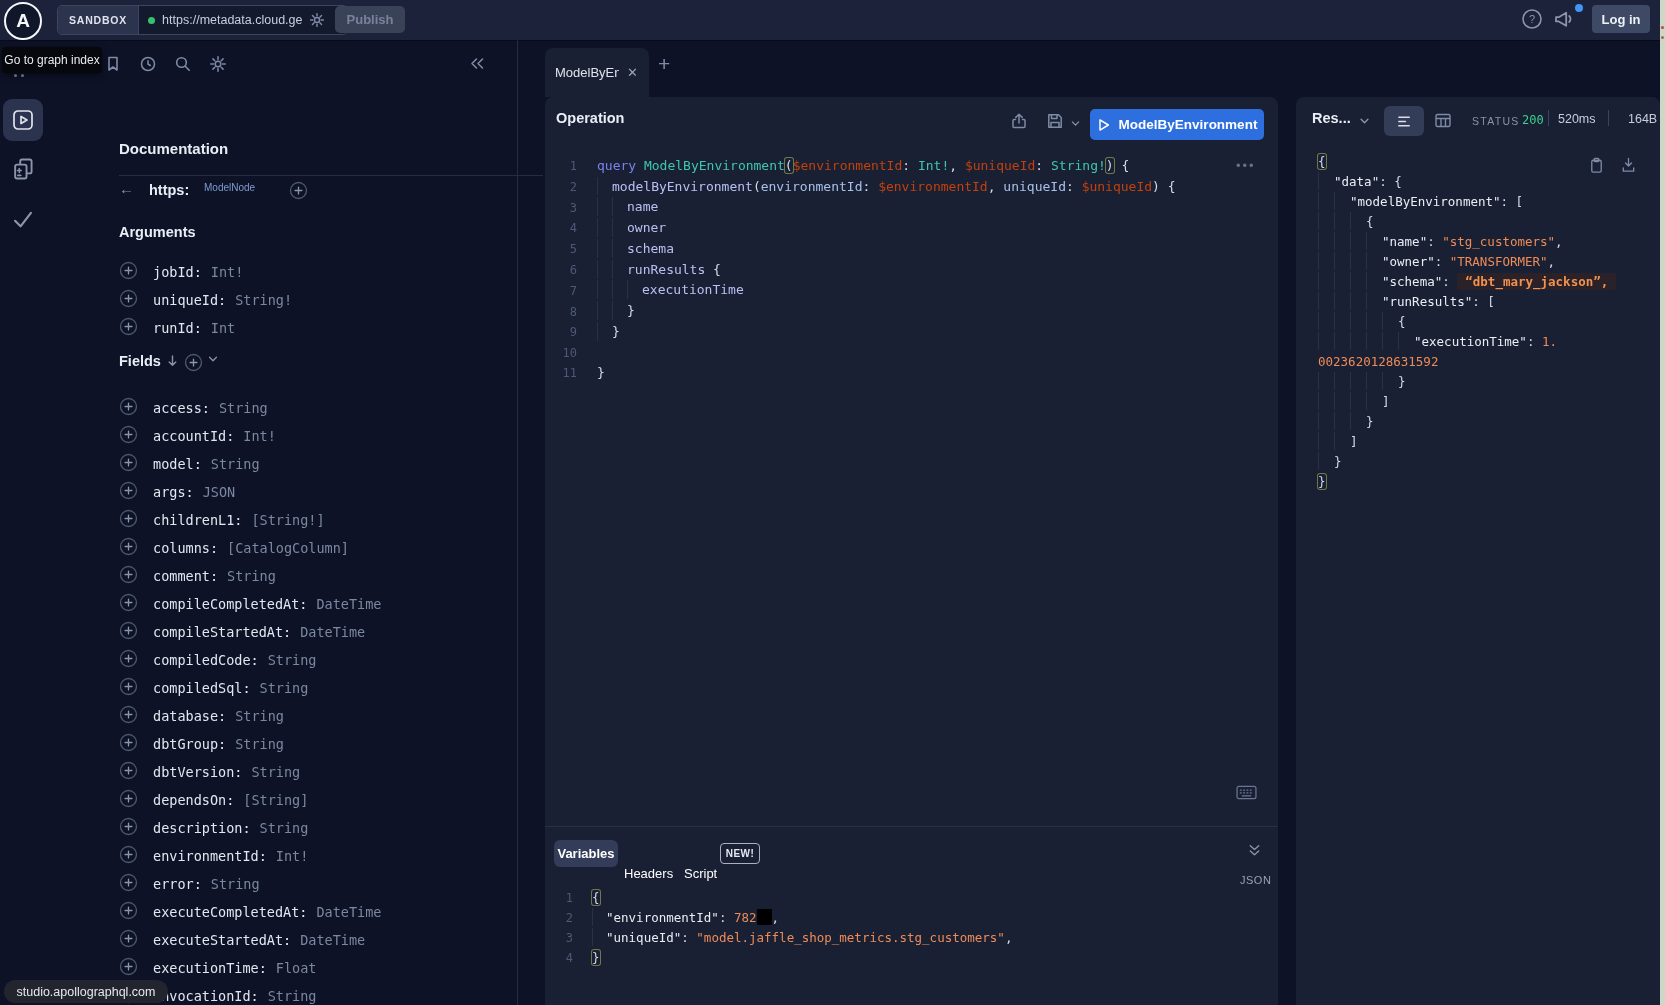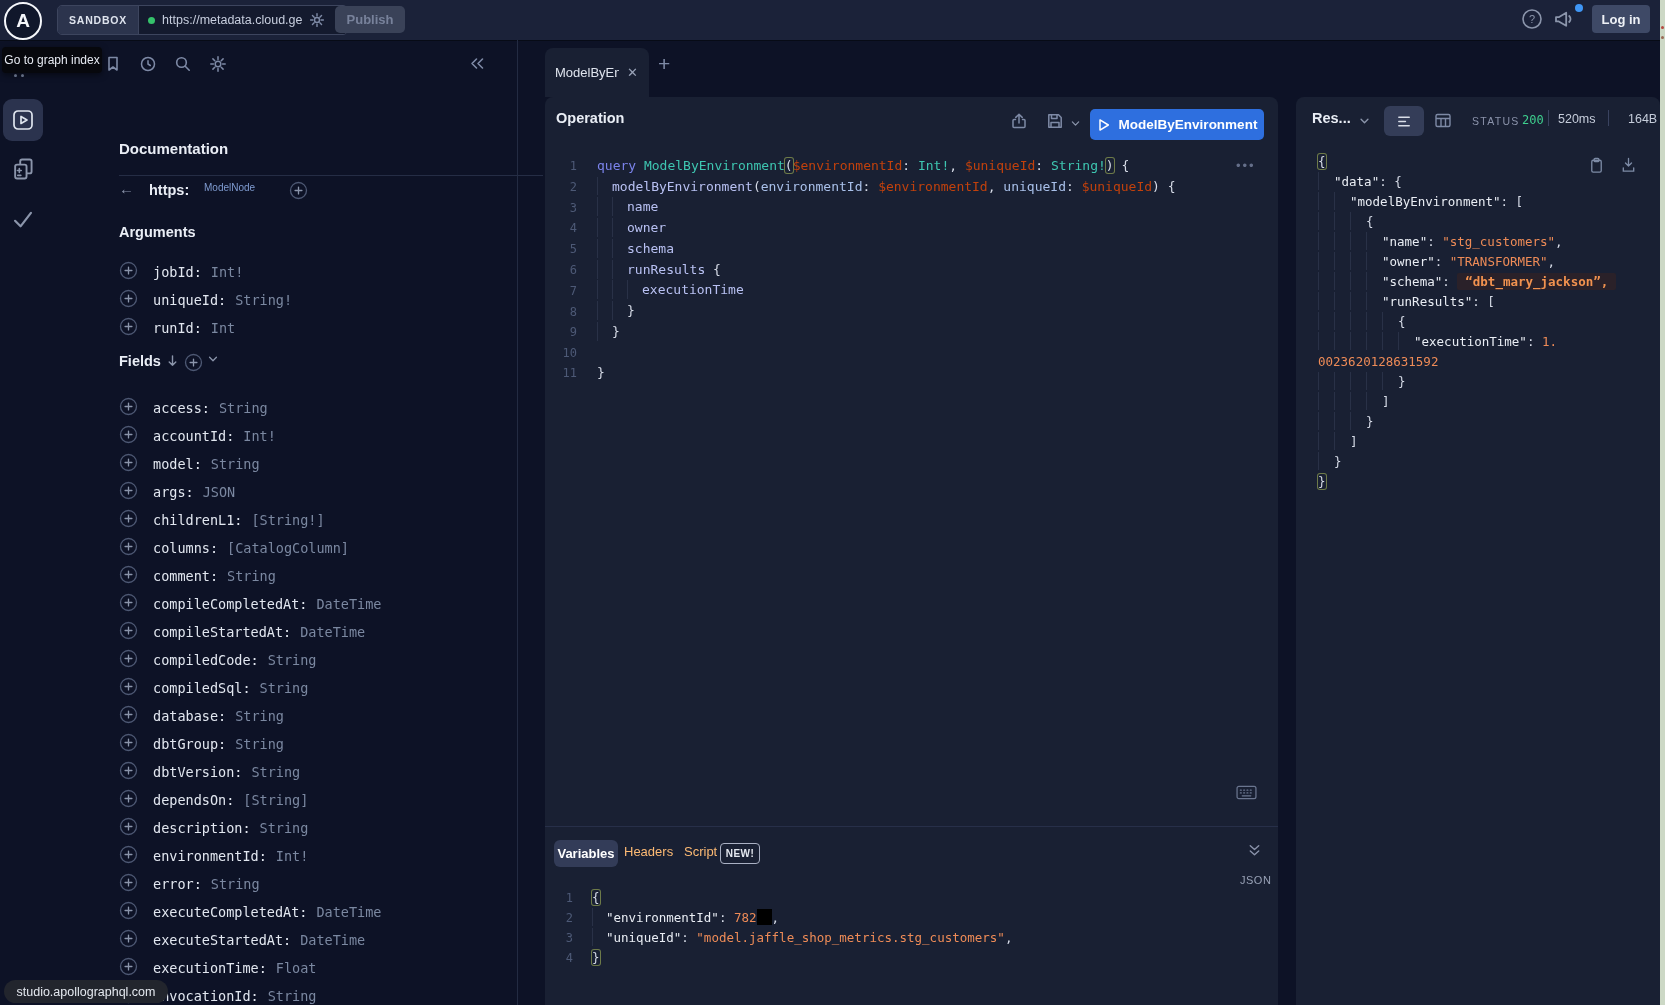--- a/index.html
+++ b/index.html
@@ -94,21 +94,21 @@
   .tk-nu{color:#ee8b57}
   .tk-bm{color:#d7dce8;box-shadow:0 0 0 1px #6d7a49;border-radius:2px}
   .tk-hl{background:#2a2129;color:#f2924f;font-weight:bold;padding:1px 8px;border-radius:2px}
   .tk-rd{display:inline-block;width:15px;height:16px;background:#000;vertical-align:-3px}
 
   .kbicon{position:absolute;left:1236px;top:784px}
 
   
   .vtab-active{position:absolute;left:554px;top:840px;width:64px;height:27px;border-radius:6px;background:#333c58;
                display:flex;align-items:center;justify-content:center;font-size:13px;font-weight:bold;color:#fff}
-  .vtab{position:absolute;top:844px;font-size:13px;color:#fdba74}
+  .vtab{position:absolute;top:866px;font-size:13px;color:#ffffff}
   .newbadge{position:absolute;left:720px;top:843px;width:38px;height:19px;border:1px solid #aab1c4;border-radius:4px;
             display:flex;align-items:center;justify-content:center;font-size:10px;font-weight:bold;letter-spacing:.5px;color:#e4e8f0}
   .dblchev{position:absolute;left:1246px;top:843px}
   .jsonlabel{position:absolute;left:1240px;top:874px;font-size:11px;color:#98a1b6;letter-spacing:.5px}
 
   
   .resp{position:absolute;left:1296px;top:97px;width:364px;height:908px;background:#192033;border-radius:8px 8px 0 0}
   .resp-title{position:absolute;left:1312px;top:110px;font-size:14.5px;font-weight:bold;color:#e9edf5}
   .toggle-active{position:absolute;left:1384px;top:106px;width:40px;height:30px;border-radius:6px;background:#343d58;
                  display:flex;align-items:center;justify-content:center}

